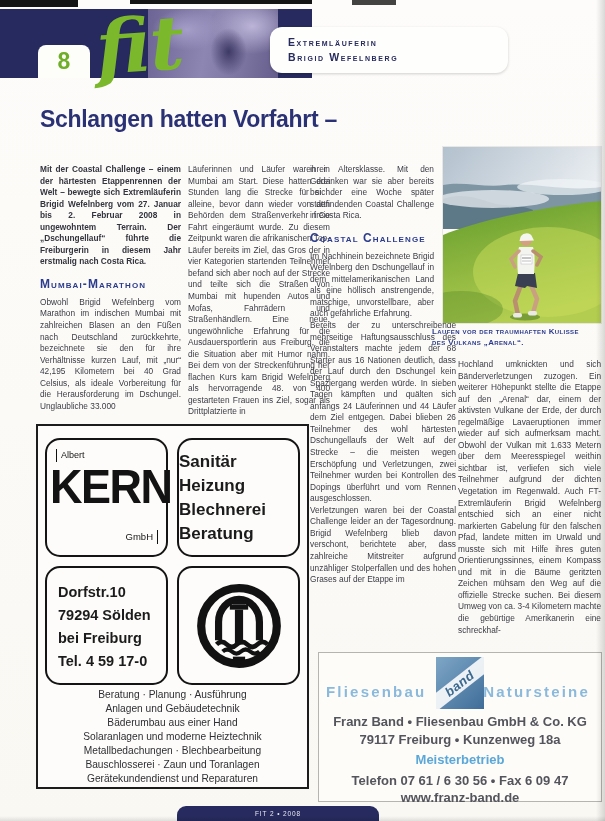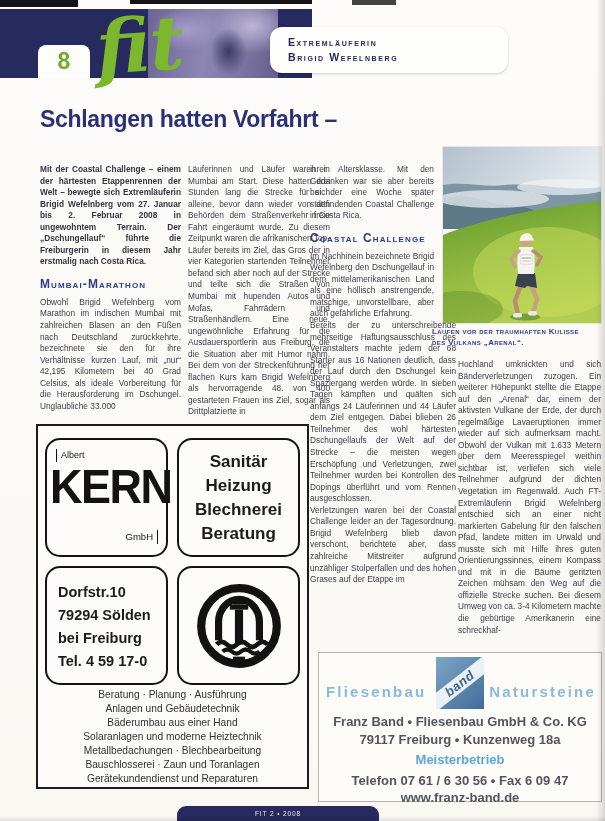--- a/index.html
+++ b/index.html
@@ -58,35 +58,35 @@
       border:2px solid #1c1c1c;background:#fdfcfa;box-sizing:border-box;padding:12px 7px;}
   .kern-grid{display:grid;grid-template-columns:1fr 1fr;gap:9px;}
   .kern-box{border:2.5px solid #141414;border-radius:15px;height:119px;box-sizing:border-box;
       position:relative;background:#fdfcfa;}
   .kern-albert{position:absolute;top:9px;left:9px;font-size:9px;color:#161616;
       border-left:1.5px solid #111;padding:1px 0 2px 4px;}
   .kern-word{position:absolute;top:21px;left:3px;font-size:45px;font-weight:bold;
       letter-spacing:-1.5px;color:#131313;transform:scaleY(1.05);}
   .kern-gmbh{position:absolute;bottom:11px;right:8px;font-size:9.5px;color:#161616;
       border-right:1.5px solid #111;padding:1px 4px 2px 0;}
-  .kern-trades{display:flex;flex-direction:column;align-items:center;justify-content:center;
+  .kern-trades{display:flex;flex-direction:column;align-items:flex-start;justify-content:center;
       font-size:17px;font-weight:bold;line-height:24px;color:#1b1b1b;}
   .kern-address{padding:13px 0 0 11px;font-size:14.5px;font-weight:bold;line-height:23px;
       color:#1b1b1b;}
   .kern-emblem{display:flex;align-items:center;justify-content:center;}
   .kern-services{margin-top:3px;text-align:center;font-size:10.2px;line-height:14px;
       color:#2f2f33;}
   
   .fb-ad{position:absolute;left:318px;top:652px;width:284px;height:150px;
       border:1px solid #b5b4ae;box-sizing:border-box;background:#fdfcf9;}
   .fb-header{position:relative;height:60px;}
   .fb-word{position:absolute;top:30px;font-size:15px;font-weight:bold;letter-spacing:2.2px;
       color:#8ab9dc;}
   .fb-left{left:7px;}
-  .fb-right{right:5px;}
+  .fb-right{right:11px;}
   .fb-logo{position:absolute;left:50%;transform:translateX(-50%);top:4px;width:48px;
       height:52px;background:linear-gradient(135deg,#7ea6c6,#3f6d99);overflow:hidden;
       display:flex;align-items:center;justify-content:center;}
   .fb-logo-stripe{position:absolute;width:76px;height:15px;background:rgba(255,255,255,.88);
       transform:rotate(-38deg);}
   .fb-logo-text{position:relative;transform:rotate(-38deg);color:#3b688f;font-weight:bold;
       font-style:italic;font-size:13px;letter-spacing:.5px;}
   .fb-lines{text-align:center;color:#54545c;font-weight:bold;font-size:13px;line-height:17.5px;}
   .fb-meister{color:#5aa7d8;margin:3px 0;}
   

